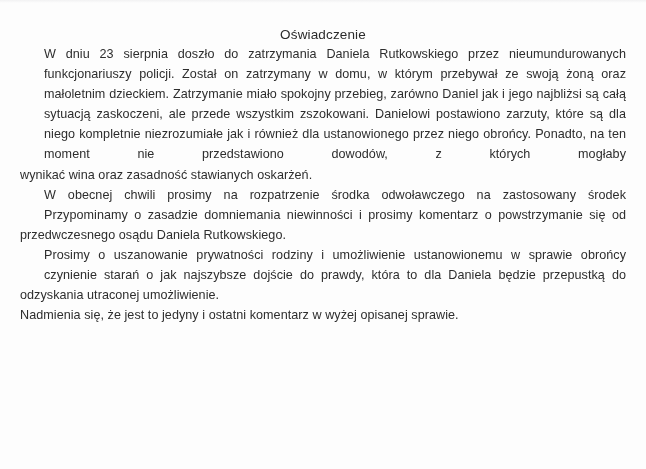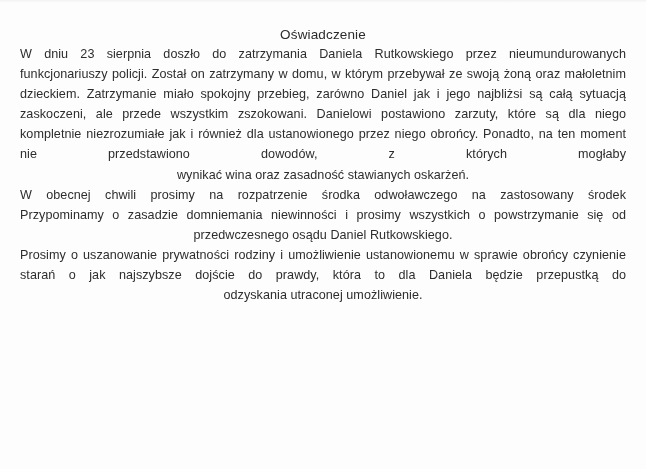--- a/index.html
+++ b/index.html
@@ -61,30 +61,31 @@
     line-height: 20.1px;
     color: #2d2d2d;
     margin: 0;
     letter-spacing: 0.05px;
     word-spacing: 0.2px;
   }
 
   
   .paragraph.justify-last {
     text-align-last: justify;
+    margin-left: 24px;
   }
 
   .p-gap-1 { margin-top: 22px; }
   .p-gap   { margin-top: 21px; }
 
   
   .para-block { margin: 0; }
 
   .tail-line {
-    text-align: center;
+    text-align: left;
     font-size: 12.6px;
     line-height: 20.1px;
     color: #2d2d2d;
     margin: 0;
     letter-spacing: 0.05px;
   }
 </style>
 </head>
 <body>
 
@@ -96,24 +97,27 @@
     <div class="para-block p-gap-1">
       <p class="paragraph justify-last">W dniu 23 sierpnia doszło do zatrzymania Daniela Rutkowskiego przez nieumundurowanych funkcjonariuszy policji. Został on zatrzymany w domu, w którym przebywał ze swoją żoną oraz małoletnim dzieckiem. Zatrzymanie miało spokojny przebieg, zarówno Daniel jak i jego najbliżsi są całą sytuacją zaskoczeni, ale przede wszystkim zszokowani. Danielowi postawiono zarzuty, które są dla niego kompletnie niezrozumiałe jak i również dla ustanowionego przez niego obrońcy. Ponadto, na ten moment nie przedstawiono dowodów, z których mogłaby</p>
       <p class="tail-line">wynikać wina oraz zasadność stawianych oskarżeń.</p>
     </div>
 
     <div class="para-block p-gap">
       <p class="paragraph justify-last">W obecnej chwili prosimy na rozpatrzenie środka odwoławczego na zastosowany środek</p>
     </div>
 
     <div class="para-block p-gap">
-      <p class="paragraph justify-last">Przypominamy o zasadzie domniemania niewinności i prosimy wszystkich o powstrzymanie się od</p>
-      <p class="tail-line">przedwczesnego osądu Daniel Rutkowskiego.</p>
+      <p class="paragraph justify-last">Przypominamy o zasadzie domniemania niewinności i prosimy komentarz o powstrzymanie się od</p>
+      <p class="tail-line">przedwczesnego osądu Daniela Rutkowskiego.</p>
     </div>
 
     <div class="para-block p-gap">
       <p class="paragraph justify-last">Prosimy o uszanowanie prywatności rodziny i umożliwienie ustanowionemu w sprawie obrońcy czynienie starań o jak najszybsze dojście do prawdy, która to dla Daniela będzie przepustką do</p>
       <p class="tail-line">odzyskania utraconej umożliwienie.</p>
     </div>
 
+    <div class="para-block p-gap">
+      <p class="tail-line">Nadmienia się, że jest to jedyny i ostatni komentarz w wyżej opisanej sprawie.</p>
+    </div>
 
   </div>
 </div>
 
 </body></html>

